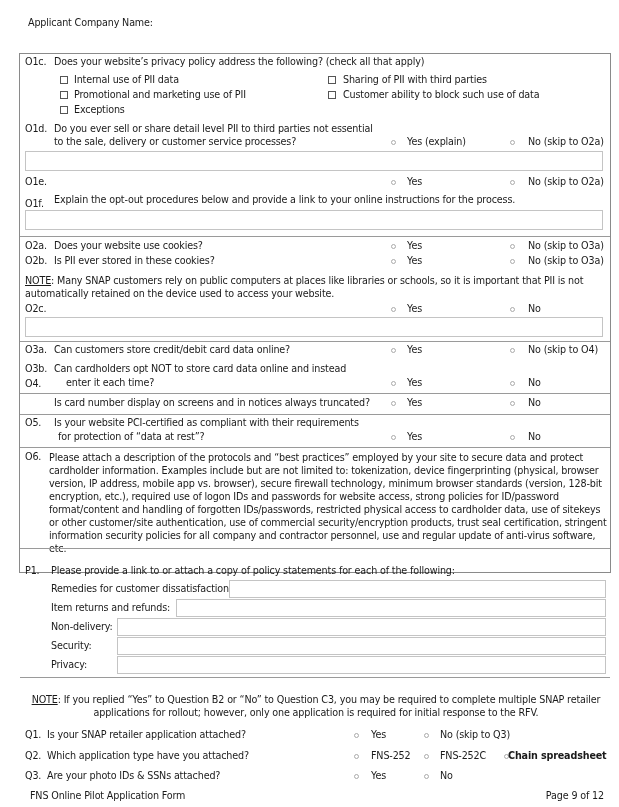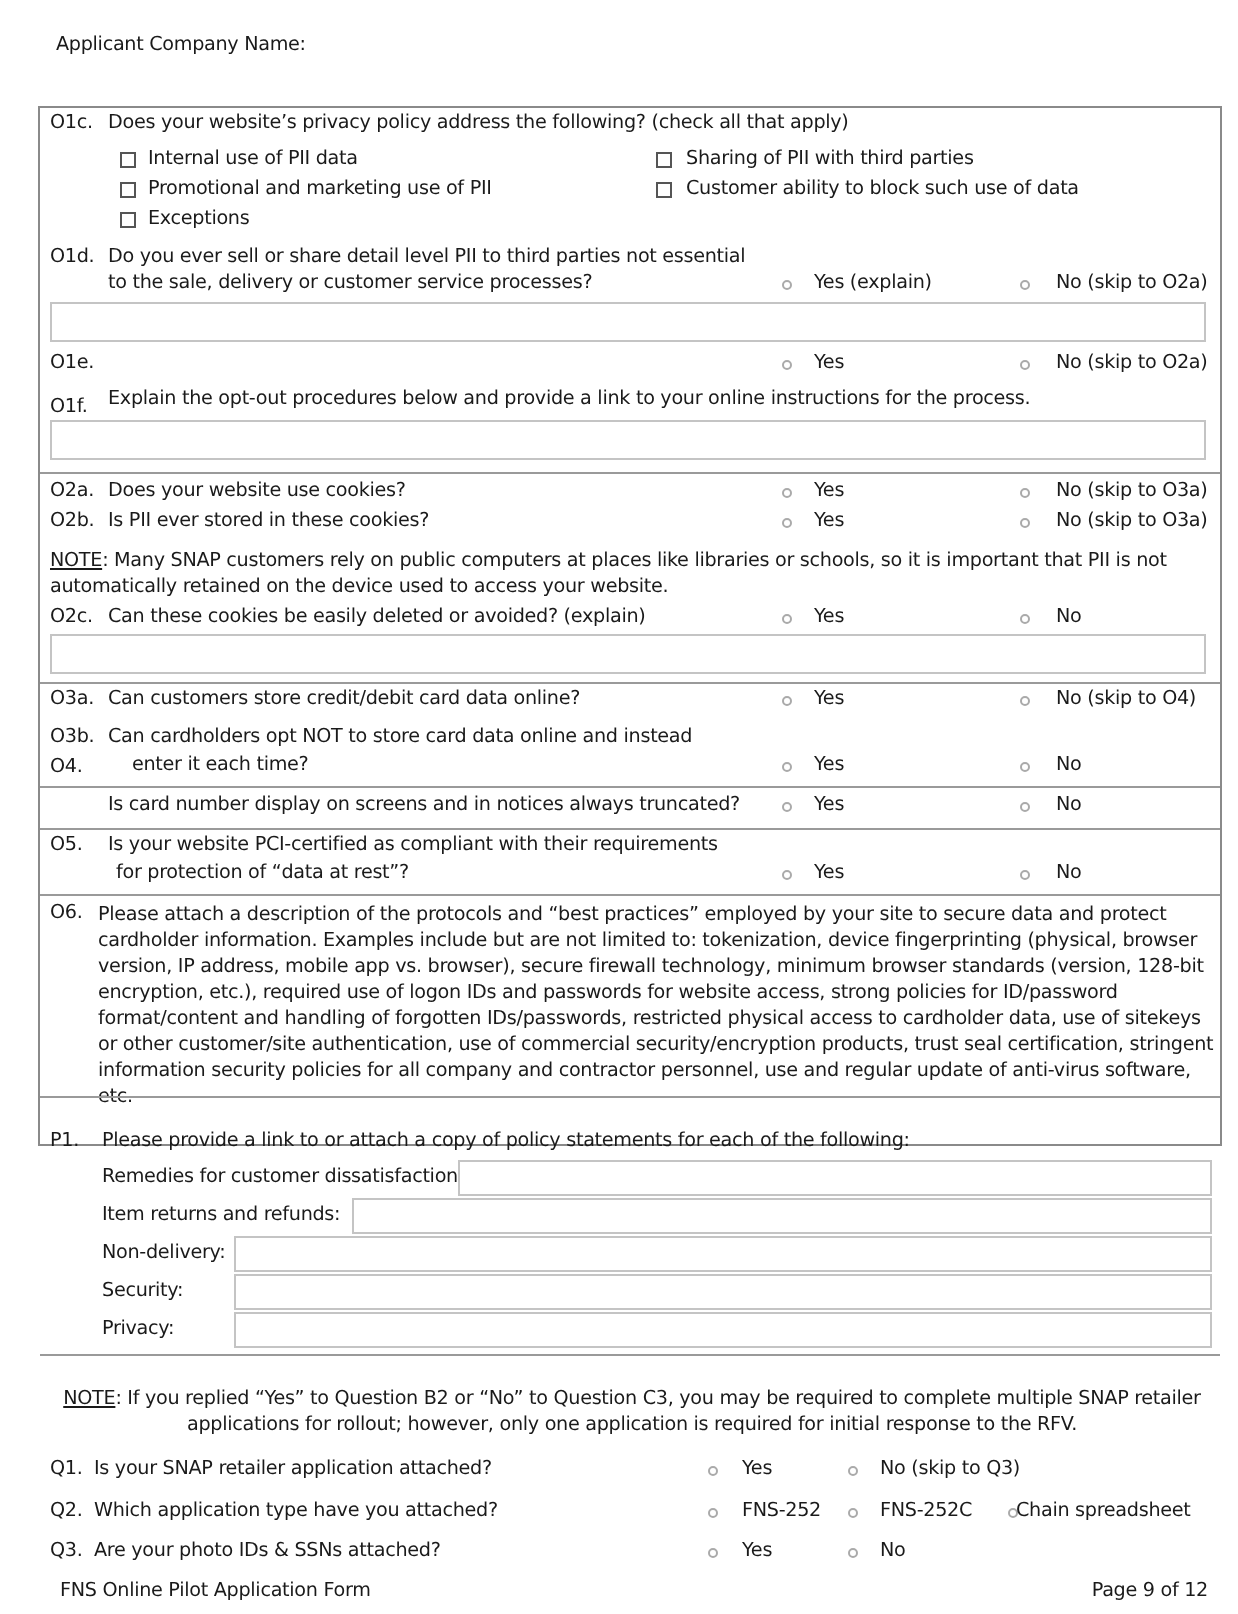--- a/index.html
+++ b/index.html
@@ -70,21 +70,20 @@
   <span class="t" style="left:5px;top:201px;">O2b.</span>
   <span class="t" style="left:34px;top:201px;">Is PII ever stored in these cookies?</span>
   <span class="radio" style="left:371px;top:205px;"></span>
   <span class="t" style="left:387px;top:201px;">Yes</span>
   <span class="radio" style="left:490px;top:205px;"></span>
   <span class="t" style="left:508px;top:201px;">No (skip to O3a)</span>
 
   <div class="para" style="left:5px;top:220px;width:580px;"><span class="u">NOTE</span><span>: Many SNAP customers rely on public computers at places like libraries or schools, so it is important that PII is not automatically retained on the device used to access your website.</span></div>
 
   <span class="t" style="left:5px;top:249px;">O2c.</span>
-  <span class="t" style="left:34px;top:249px;">Can these cookies be easily deleted or avoided?  (explain)</span>
   <span class="radio" style="left:371px;top:253px;"></span>
   <span class="t" style="left:387px;top:249px;">Yes</span>
   <span class="radio" style="left:490px;top:253px;"></span>
   <span class="t" style="left:508px;top:249px;">No</span>
   <div class="textbox" style="left:5px;top:263px;width:578px;height:20px;"></div>
 
   <div class="hline" style="top:287px;"></div>
 
   <span class="t" style="left:5px;top:290px;">O3a.</span>
   <span class="t" style="left:34px;top:290px;">Can customers store credit/debit card data online?</span>
@@ -156,21 +155,21 @@
   <span class="radio" style="left:404px;top:679px;"></span>
   <span class="t" style="left:420px;top:675px;">No (skip to Q3)</span>
 
   <span class="t" style="left:5px;top:696px;">Q2.</span>
   <span class="t" style="left:27px;top:696px;">Which application type have you attached?</span>
   <span class="radio" style="left:334px;top:700px;"></span>
   <span class="t" style="left:351px;top:696px;">FNS-252</span>
   <span class="radio" style="left:404px;top:700px;"></span>
   <span class="t" style="left:420px;top:696px;">FNS-252C</span>
   <span class="radio" style="left:484px;top:700px;"></span>
-  <span class="t" style="left:488px;top:696px;">Chain spreadsheet</span>
+  <span class="t" style="left:488px;top:696px;font-weight:bold;">Chain spreadsheet</span>
 
   <span class="t" style="left:5px;top:716px;">Q3.</span>
   <span class="t" style="left:27px;top:716px;">Are your photo IDs &amp; SSNs attached?</span>
   <span class="radio" style="left:334px;top:720px;"></span>
   <span class="t" style="left:351px;top:716px;">Yes</span>
   <span class="radio" style="left:404px;top:720px;"></span>
   <span class="t" style="left:420px;top:716px;">No</span>
 </div>
 
 <div class="abs footer-l">FNS Online Pilot Application Form</div>

